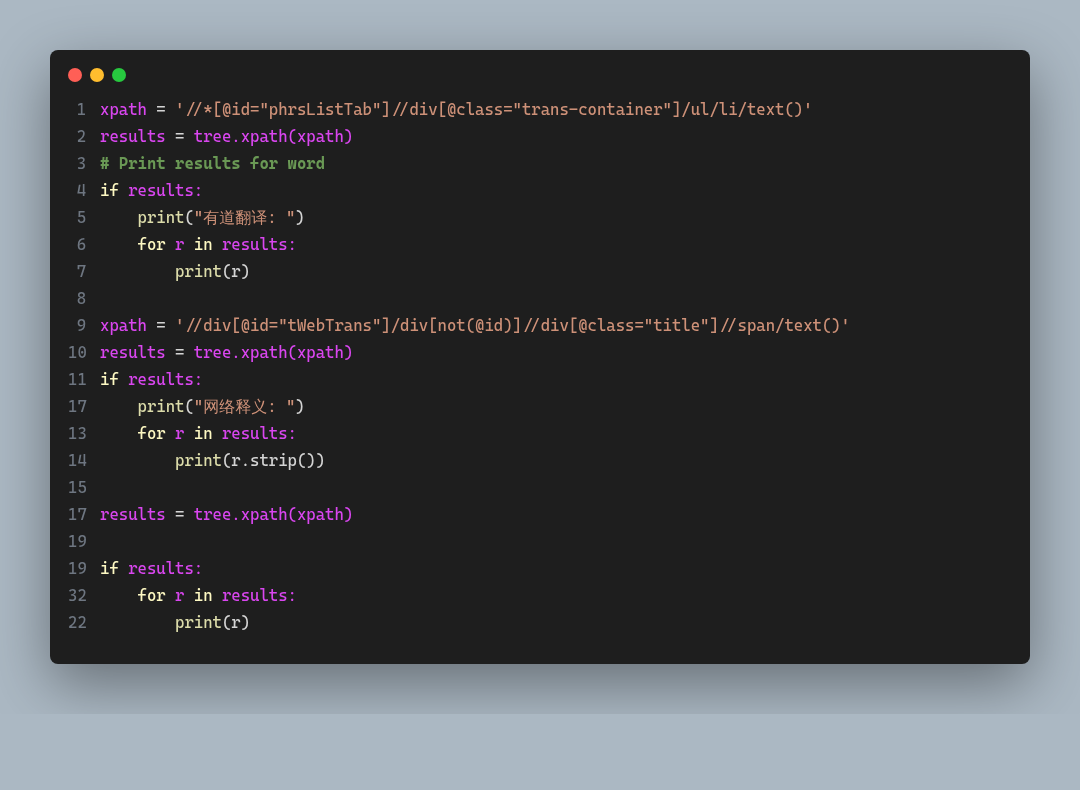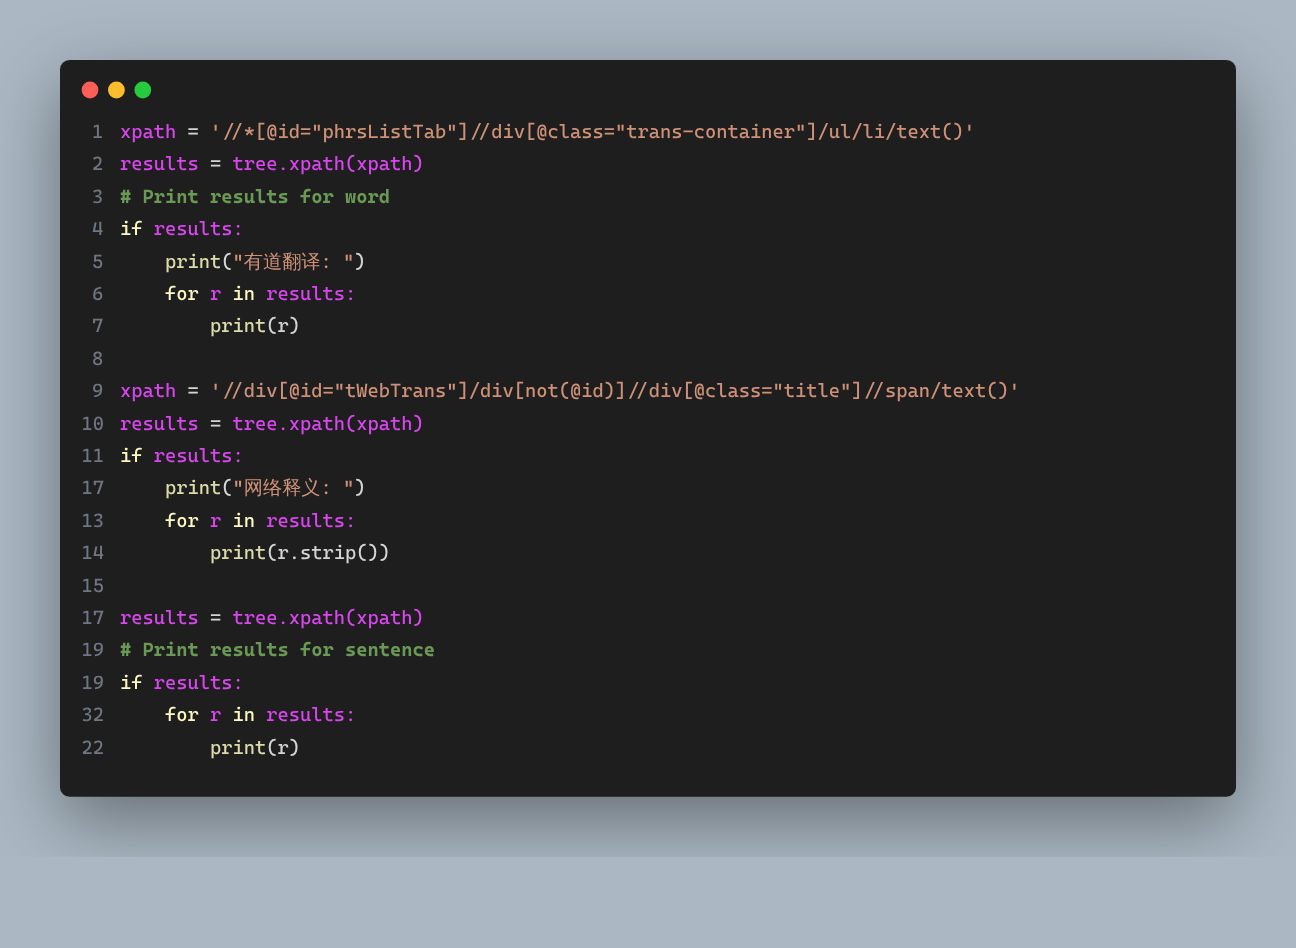--- a/index.html
+++ b/index.html
@@ -133,21 +133,20 @@
       <div class="line">
         <span class="gutter">15</span>
         <span class="code">&nbsp;</span>
       </div>
       <div class="line">
         <span class="gutter">17</span>
         <span class="code"><span class="tok-var">results </span><span class="tok-op">= </span><span class="tok-var">tree.xpath(xpath)</span></span>
       </div>
       <div class="line">
         <span class="gutter">19</span>
-        <span class="code"><span class="tok-com"># Print results for sentence</span></span>
       </div>
       <div class="line">
         <span class="gutter">19</span>
         <span class="code"><span class="tok-kw">if</span><span class="tok-var"> results:</span></span>
       </div>
       <div class="line">
         <span class="gutter">32</span>
         <span class="code"><span class="tok-var">    </span><span class="tok-kw">for</span><span class="tok-var"> r </span><span class="tok-kw">in</span><span class="tok-var"> results:</span></span>
       </div>
       <div class="line">

